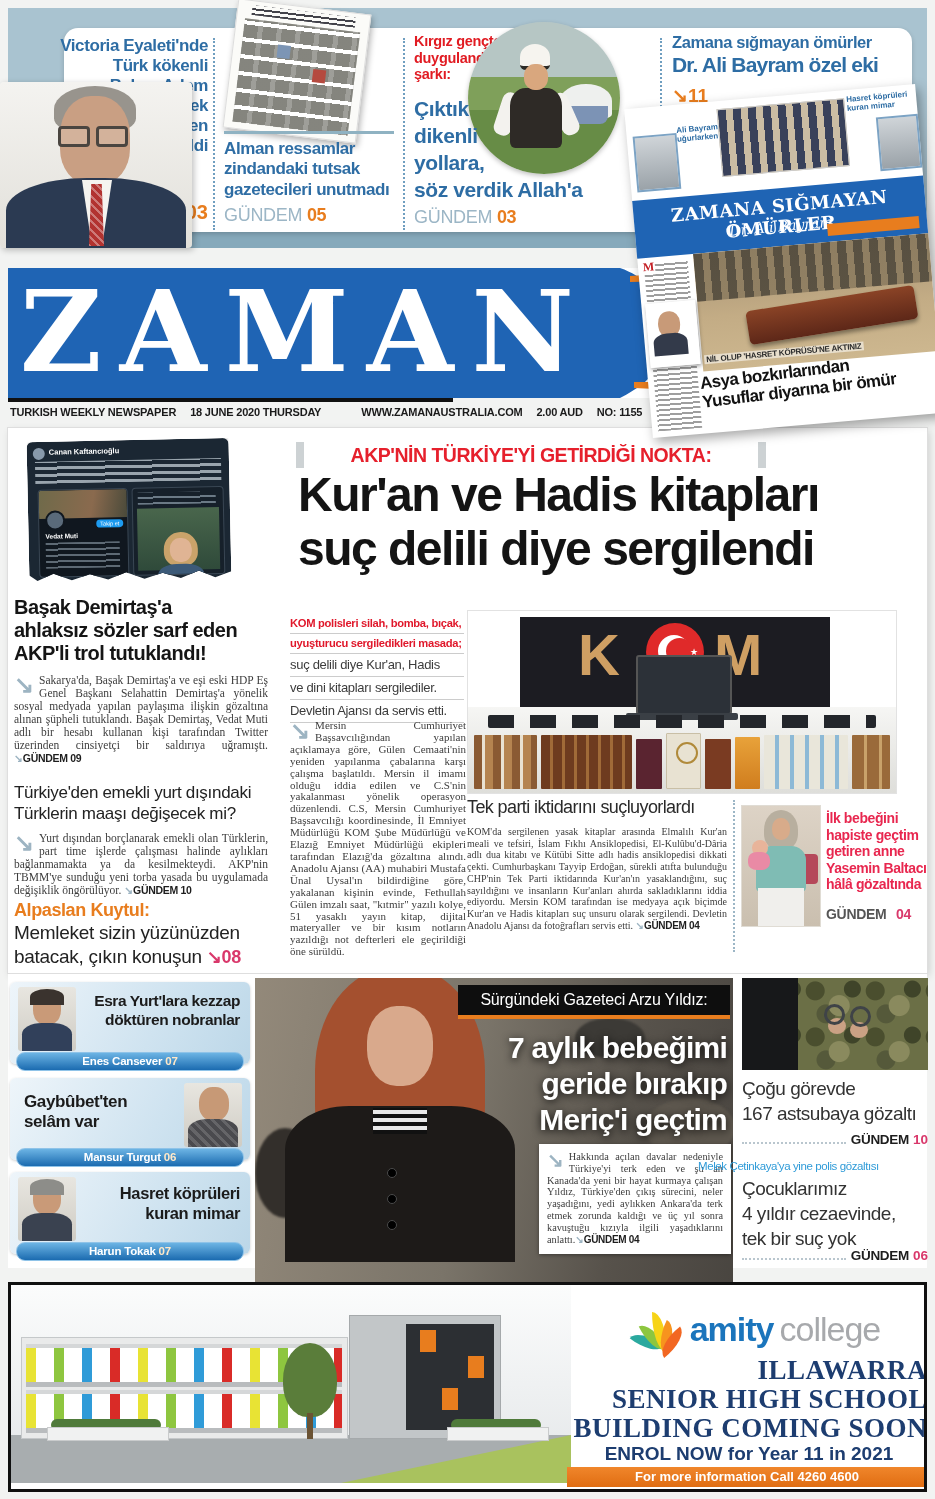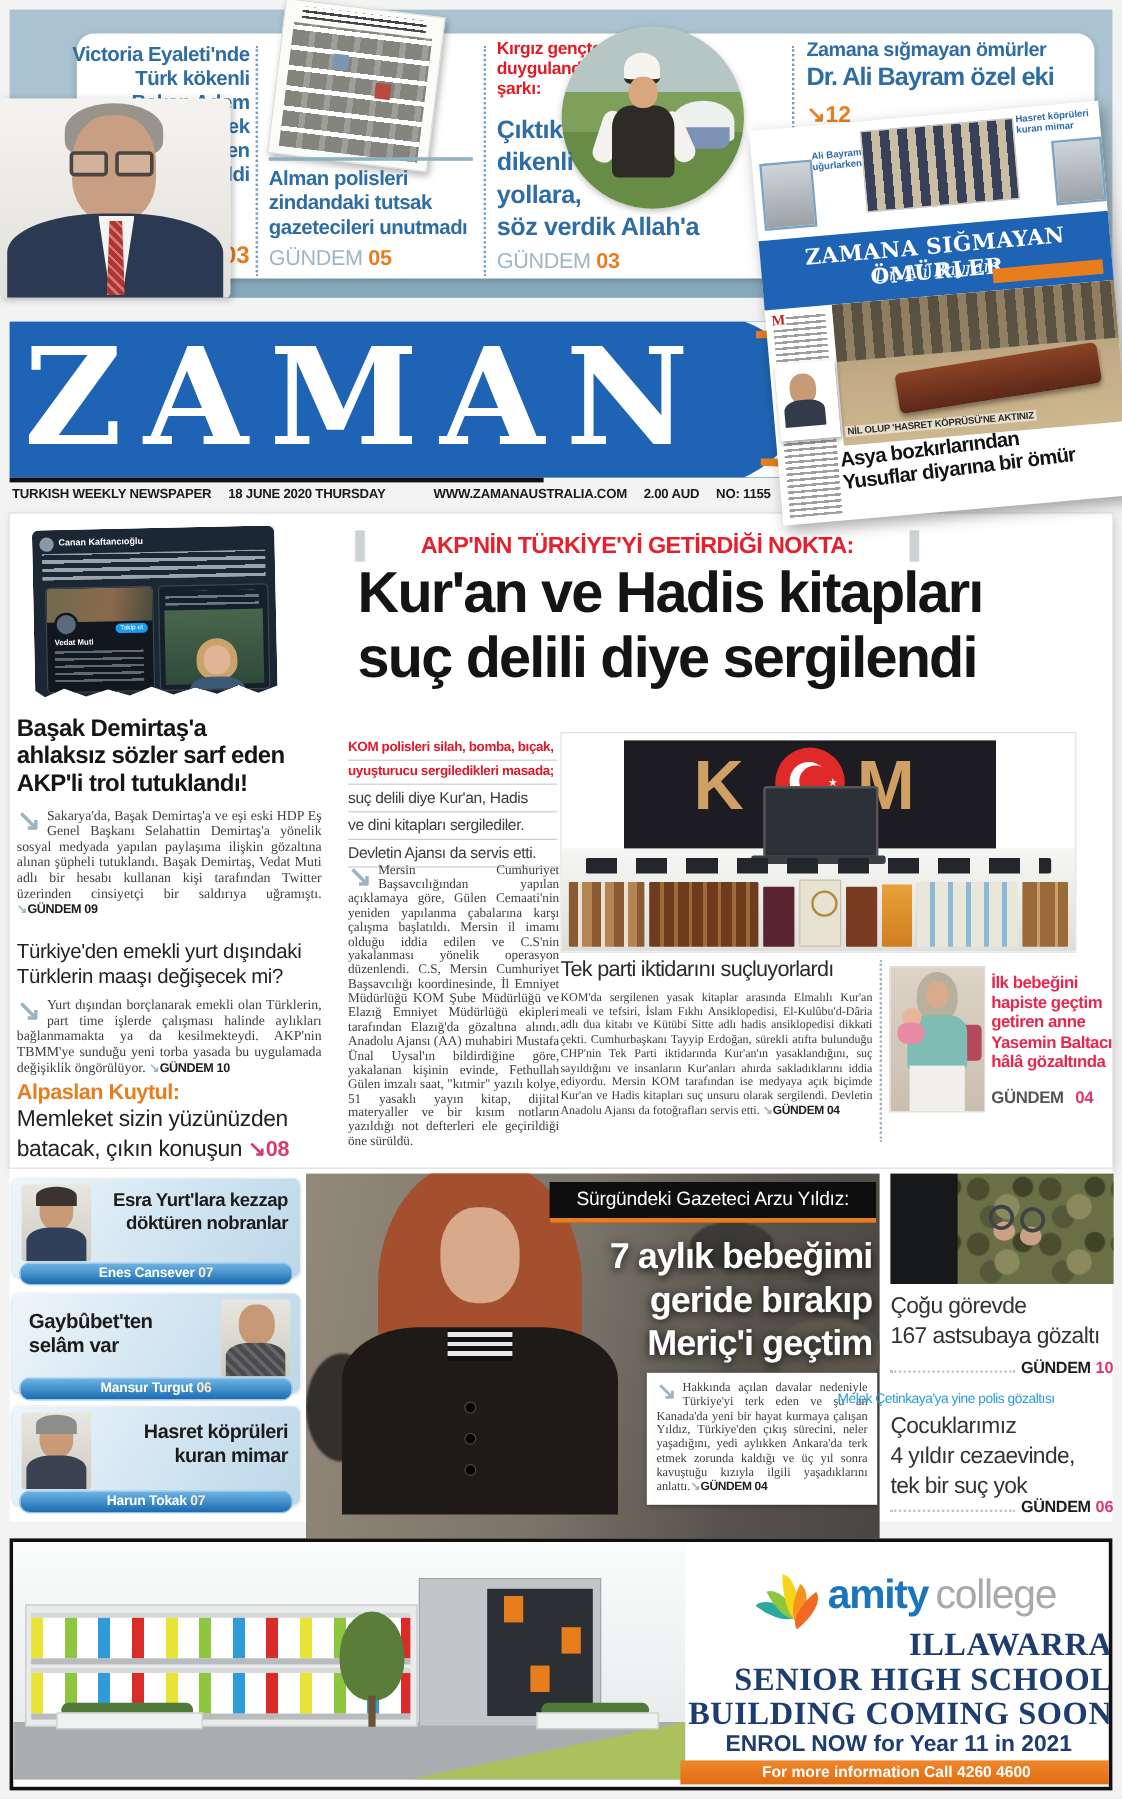--- a/index.html
+++ b/index.html
@@ -299,21 +299,21 @@
 
   <div class="abs vsep" style="left:213px;top:38px;height:192px;"></div>
 
   <div class="abs ph-grid">
     <div class="hd"></div>
     <div class="cells"></div>
     <div class="c1"></div>
     <div class="c2"></div>
   </div>
   <div class="abs rule-blue" style="left:224px;top:131px;width:170px;"></div>
-  <div class="abs pre hl-blue cond" style="left:224px;top:139px;width:175px;font-size:17px;line-height:1.2;">Alman polisleri
+  <div class="abs pre hl-blue cond" style="left:224px;top:139px;width:175px;font-size:17px;line-height:1.2;">Alman ressamlar
 zindandaki tutsak
 gazetecileri unutmadı</div>
   <div class="abs top-ref" style="left:224px;top:205px;">
     <span class="sec">GÜNDEM</span>
     <span class="pg-orange">05</span>
   </div>
 
   <div class="abs vsep" style="left:403px;top:38px;height:192px;"></div>
 
   <div class="abs pre" style="left:414px;top:33px;width:110px;font-size:14.5px;font-weight:bold;color:#e11b22;line-height:1.15;letter-spacing:-0.3px;">Kırgız gençten
@@ -335,21 +335,21 @@
   <div class="abs top-ref" style="left:414px;top:207px;">
     <span class="sec">GÜNDEM</span>
     <span class="pg-orange">03</span>
   </div>
 
   <div class="abs vsep" style="left:660px;top:38px;height:192px;"></div>
 
   <div class="abs hl-blue cond" style="left:672px;top:33px;font-size:16.5px;">Zamana sığmayan ömürler</div>
   <div class="abs hl-blue cond" style="left:672px;top:53px;width:245px;font-size:21px;letter-spacing:-0.8px;">Dr. Ali Bayram özel eki</div>
   <div class="abs" style="left:672px;top:84px;font-size:19px;">
-    <span class="pg-orange">↘</span><span class="pg-orange">12</span>
+    <span class="pg-orange">↘</span><span class="pg-orange">11</span>
   </div>
 
   <div class="abs mast-blue"></div>
   <div class="abs mast-title">ZAMAN</div>
   <svg class="abs mast-rays" viewBox="0 0 160 130">
     <path d="M60,0 L160,0 L160,130 L60,130 C95,112 105,95 92,78 C118,72 120,56 100,48 C122,40 118,20 92,18 C80,10 72,4 60,0 Z" fill="#ffffff"></path>
     <polygon points="70,8 160,2 160,12 70,14" fill="#e87d1e"></polygon>
     <polygon points="84,24 160,20 160,30 84,30" fill="#e87d1e"></polygon>
     <polygon points="96,42 160,38 160,48 96,48" fill="#e87d1e"></polygon>
     <polygon points="100,60 160,57 160,67 100,66" fill="#e87d1e"></polygon>

